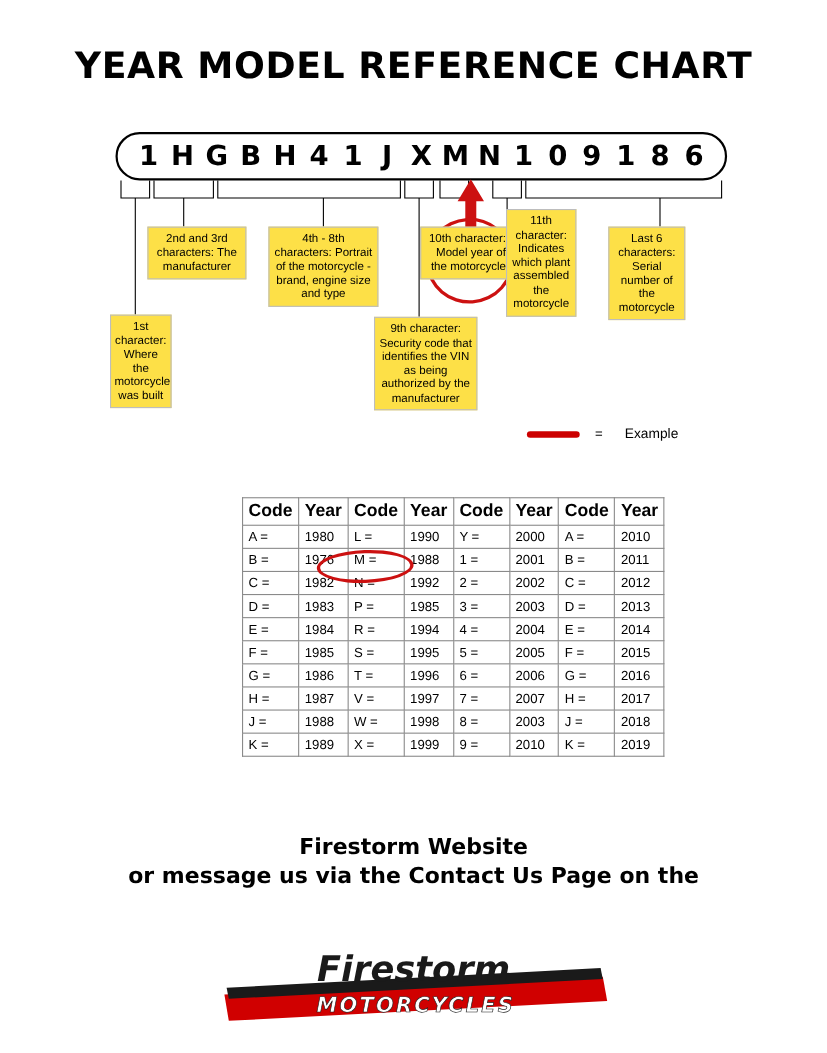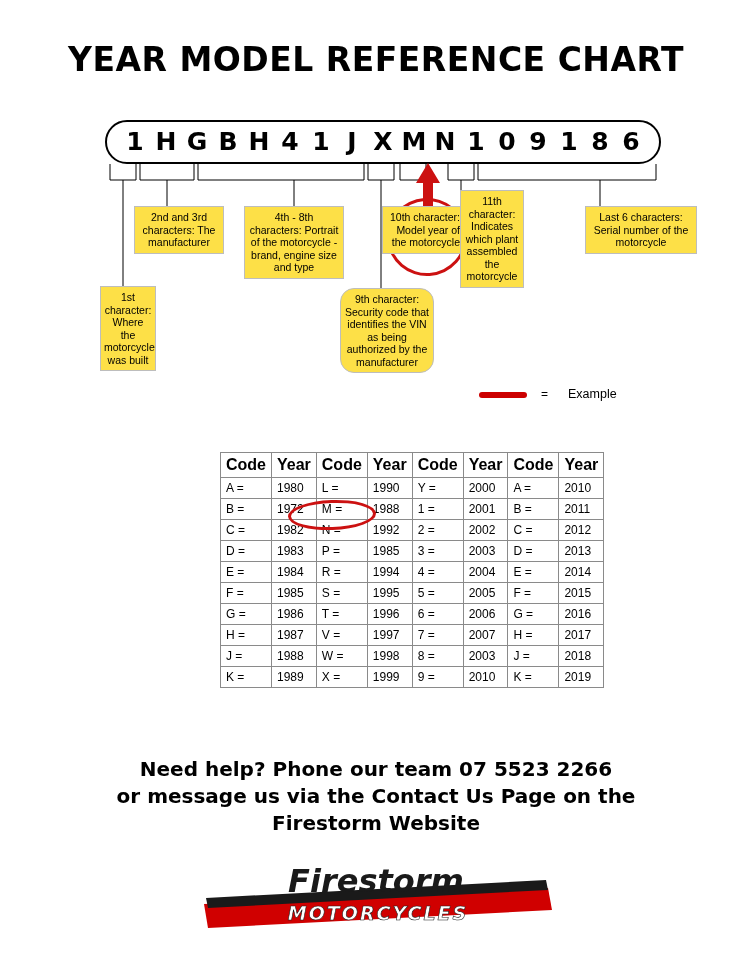--- a/index.html
+++ b/index.html
@@ -77,24 +77,24 @@
     font-size: 10.5px;
     line-height: 12.5px;
     text-align: center;
     padding: 4px 3px;
     color: #000;
   }
 
   #c-1st   { left: 100px; top: 286px; width: 56px;  }
   #c-23    { left: 134px; top: 206px; width: 90px;  }
   #c-48    { left: 244px; top: 206px; width: 100px; }
-  #c-9th   { left: 340px; top: 288px; width: 94px; border-radius: 14px;  }
+  #c-9th   { left: 340px; top: 288px; width: 94px;  }
   #c-10th  { left: 382px; top: 206px; width: 82px; text-align: right;  }
   #c-11th  { left: 460px; top: 190px; width: 64px;  }
-  #c-last6 { left: 553px; top: 206px; width: 112px; margin-left: 32px;  }
+  #c-last6 { left: 553px; top: 206px; width: 70px;  }
 
   
   #source {
     position: absolute;
     left: 92px;
     top: 388px;
     font-size: 11px;
     color: #1a1a1a;
   }
   #legend-eq {
@@ -286,21 +286,21 @@
           <td class="yearcol">1980</td>
           <td class="code">L =</td>
           <td class="yearcol">1990</td>
           <td class="code">Y =</td>
           <td class="yearcol">2000</td>
           <td class="code">A =</td>
           <td class="yearcol">2010</td>
         </tr>
         <tr>
           <td class="code">B =</td>
-          <td class="yearcol">1972</td>
+          <td class="yearcol">1976</td>
           <td class="code">M =</td>
           <td class="yearcol">1988</td>
           <td class="code">1 =</td>
           <td class="yearcol">2001</td>
           <td class="code">B =</td>
           <td class="yearcol">2011</td>
         </tr>
         <tr>
           <td class="code">C =</td>
           <td class="yearcol">1982</td>
@@ -380,23 +380,22 @@
           <td class="yearcol">2010</td>
           <td class="code">K =</td>
           <td class="yearcol">2019</td>
         </tr>
       </tbody>
   </table>
 
   <div class="ellipse" id="ellipse-table"></div>
 
   <div id="footer">
-    <div>Need help?  Phone our team 07 5523 2266</div>
+    <div>Firestorm Website</div>
     <div>or message us via the Contact Us Page on the</div>
-    <div>Firestorm Website</div>
   </div>
 
   <svg id="logo" viewBox="0 0 360 78">
     <g>
       <polygon points="8,46 352,30 356,52 12,70" fill="#d00000"></polygon>
       <polygon points="10,40 350,22 352,32 12,50" fill="#1a1a1a"></polygon>
       <text x="180" y="34" text-anchor="middle" font-family="DejaVu Sans, sans-serif" font-size="32" font-weight="bold" font-style="italic" fill="#1a1a1a">Firestorm</text>
       <text x="182" y="62" text-anchor="middle" font-family="DejaVu Sans, sans-serif" font-size="19" font-weight="bold" font-style="italic" letter-spacing="2" fill="#ffffff" stroke="#1a1a1a" stroke-width="0.6">MOTORCYCLES</text>
     </g>
   </svg>

